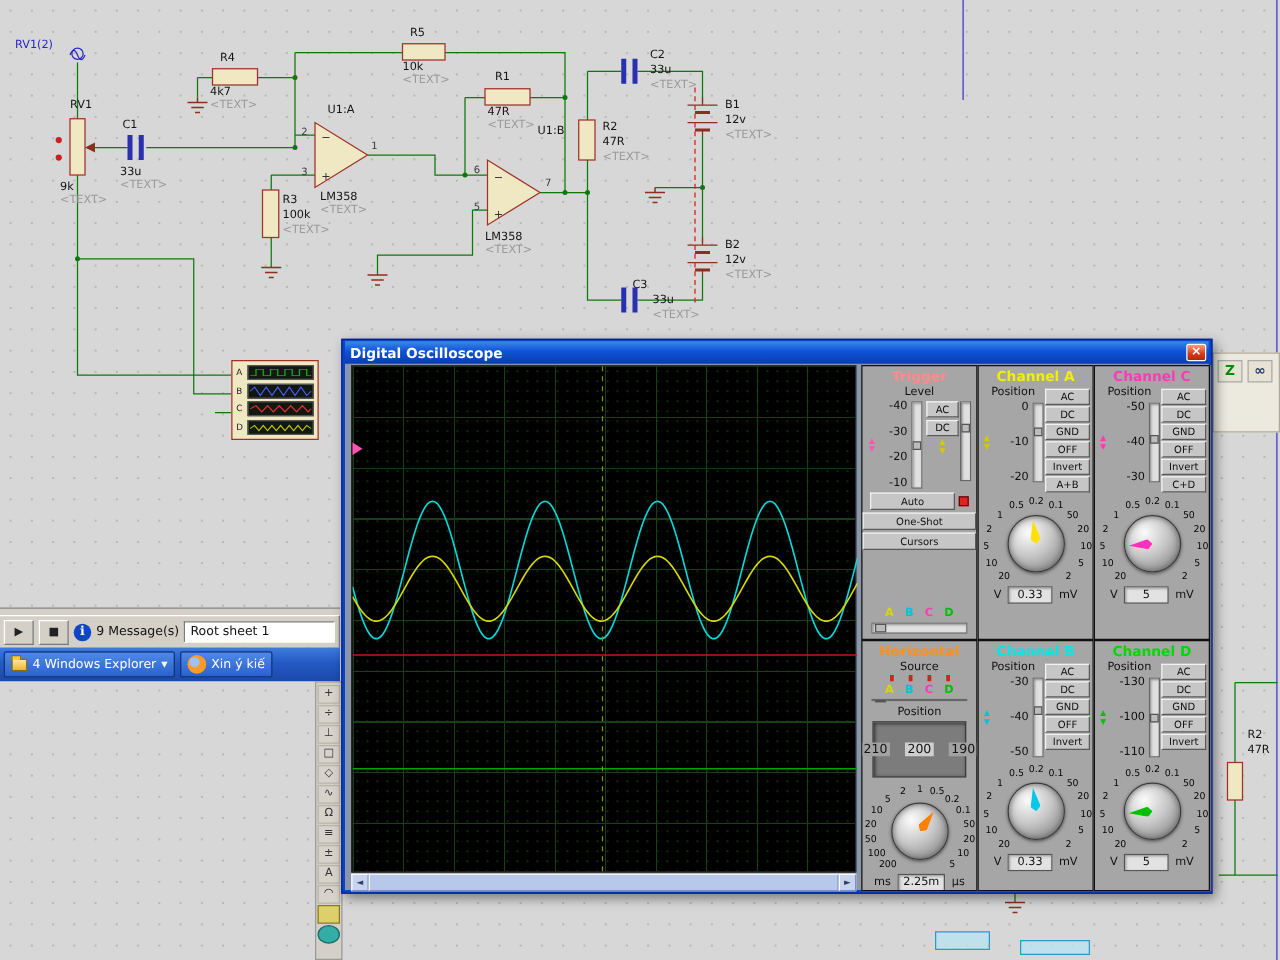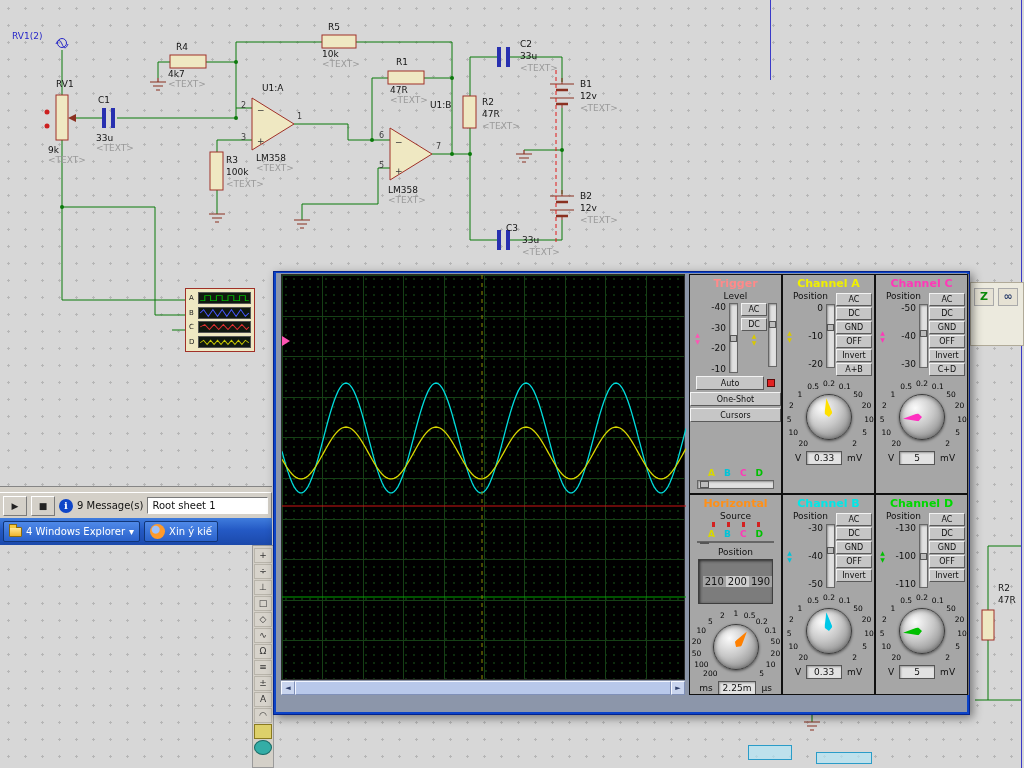--- a/index.html
+++ b/index.html
@@ -75,21 +75,21 @@
 .dial-label{position:absolute;transform:translate(-50%,-50%);font-size:7.5px;color:#050505;white-space:nowrap}
 .val-row{display:flex;align-items:center;justify-content:center;gap:5px;font-size:9px;margin-top:2px}
 .valbox{background:#e2e2e2;border:1px solid #555;box-shadow:inset 1px 1px 2px #9a9a9a;padding:1px 4px;min-width:36px;text-align:center;font-size:9px}
 .letters{display:flex;justify-content:center;gap:9px;font-weight:bold;font-size:9px;margin-top:auto}
 .letters.nomt{margin-top:2px}
 .lA{color:#d8d800}.lB{color:#00c4d8}.lC{color:#ff38b8}.lD{color:#00c000}
 .htrack{height:9px;background:#e0e0e0;border:1px solid #666;box-shadow:inset 1px 1px 2px #909090;margin:2px 7px 4px;position:relative}
 .hthumb{position:absolute;top:0;bottom:0;width:9px;background:#bcbcbc;border:1px solid #555}
 .redticks{display:flex;justify-content:center;gap:12px;margin-top:1px}
 .redticks i{width:3px;height:5px;background:#d42020}
-.odometer{display:flex;justify-content:flex-end;gap:0;margin:2px 8px;background:#7c7c7c;border:1px solid #3e3e3e;box-shadow:inset 1px 1px 3px #2e2e2e;padding:16px 0}
+.odometer{display:flex;justify-content:center;gap:12px;margin:2px 8px;background:#7c7c7c;border:1px solid #3e3e3e;box-shadow:inset 1px 1px 3px #2e2e2e;padding:16px 0}
 .odometer span{font-size:10px;color:#141414;background:#a2a2a2;padding:0 2px}
 .odometer .cur{background:#cfcfcf}
 .trig-mid{display:flex;padding:0 3px;height:74px}
 .trig-right{display:flex;flex-direction:column;gap:2px;width:28px;align-items:stretch;padding:2px 0 0 2px}
 </style>
 </head>
 <body>
 
 <div id="screen">
 
@@ -278,20 +278,24 @@
     <div class="tsicon">Ω</div>
     <div class="tsicon">≡</div>
     <div class="tsicon">±</div>
     <div class="tsicon">A</div>
     <div class="tsicon">◠</div>
     <div class="tsicon yellow"></div>
     <div class="tsicon teal"></div>
   </div>
 
   <div id="osc">
+    <div id="osc-title">
+      <span>Digital Oscilloscope</span>
+      <div id="osc-close">×</div>
+    </div>
     <div id="osc-body">
       <div id="scope-screen">
         <svg id="waves" viewBox="0 0 404 406">
             <path d="M0,176.3L2,183.6L4,190.5L6,196.9L8,202.6L10,207.5L12,211.6L14,214.7L16,216.8L18,217.9L20,217.9L22,216.8L24,214.7L26,211.6L28,207.5L30,202.6L32,196.9L34,190.5L36,183.6L38,176.3L40,168.7L42,161.1L44,153.4L46,146.0L48,138.9L50,132.2L52,126.2L54,120.9L56,116.4L58,112.8L60,110.1L62,108.5L64,108.0L66,108.5L68,110.1L70,112.8L72,116.4L74,120.9L76,126.2L78,132.2L80,138.9L82,146.0L84,153.4L86,161.1L88,168.7L90,176.3L92,183.6L94,190.5L96,196.9L98,202.6L100,207.5L102,211.6L104,214.7L106,216.8L108,217.9L110,217.9L112,216.8L114,214.7L116,211.6L118,207.5L120,202.6L122,196.9L124,190.5L126,183.6L128,176.3L130,168.7L132,161.1L134,153.4L136,146.0L138,138.9L140,132.2L142,126.2L144,120.9L146,116.4L148,112.8L150,110.1L152,108.5L154,108.0L156,108.5L158,110.1L160,112.8L162,116.4L164,120.9L166,126.2L168,132.2L170,138.9L172,146.0L174,153.4L176,161.1L178,168.7L180,176.3L182,183.6L184,190.5L186,196.9L188,202.6L190,207.5L192,211.6L194,214.7L196,216.8L198,217.9L200,217.9L202,216.8L204,214.7L206,211.6L208,207.5L210,202.6L212,196.9L214,190.5L216,183.6L218,176.3L220,168.7L222,161.1L224,153.4L226,146.0L228,138.9L230,132.2L232,126.2L234,120.9L236,116.4L238,112.8L240,110.1L242,108.5L244,108.0L246,108.5L248,110.1L250,112.8L252,116.4L254,120.9L256,126.2L258,132.2L260,138.9L262,146.0L264,153.4L266,161.1L268,168.7L270,176.3L272,183.6L274,190.5L276,196.9L278,202.6L280,207.5L282,211.6L284,214.7L286,216.8L288,217.9L290,217.9L292,216.8L294,214.7L296,211.6L298,207.5L300,202.6L302,196.9L304,190.5L306,183.6L308,176.3L310,168.7L312,161.1L314,153.4L316,146.0L318,138.9L320,132.2L322,126.2L324,120.9L326,116.4L328,112.8L330,110.1L332,108.5L334,108.0L336,108.5L338,110.1L340,112.8L342,116.4L344,120.9L346,126.2L348,132.2L350,138.9L352,146.0L354,153.4L356,161.1L358,168.7L360,176.3L362,183.6L364,190.5L366,196.9L368,202.6L370,207.5L372,211.6L374,214.7L376,216.8L378,217.9L380,217.9L382,216.8L384,214.7L386,211.6L388,207.5L390,202.6L392,196.9L394,190.5L396,183.6L398,176.3L400,168.7L402,161.1L404,153.4" fill="none" stroke="#00dcdc" stroke-width="1.3"></path>
             <path d="M0,184.3L2,187.7L4,191.0L6,194.0L8,196.7L10,199.0L12,201.0L14,202.4L16,203.4L18,203.9L20,203.9L22,203.4L24,202.4L26,201.0L28,199.0L30,196.7L32,194.0L34,191.0L36,187.7L38,184.3L40,180.7L42,177.1L44,173.5L46,170.0L48,166.6L50,163.5L52,160.6L54,158.1L56,156.0L58,154.2L60,153.0L62,152.3L64,152.0L66,152.3L68,153.0L70,154.2L72,156.0L74,158.1L76,160.6L78,163.5L80,166.6L82,170.0L84,173.5L86,177.1L88,180.7L90,184.3L92,187.7L94,191.0L96,194.0L98,196.7L100,199.0L102,201.0L104,202.4L106,203.4L108,203.9L110,203.9L112,203.4L114,202.4L116,201.0L118,199.0L120,196.7L122,194.0L124,191.0L126,187.7L128,184.3L130,180.7L132,177.1L134,173.5L136,170.0L138,166.6L140,163.5L142,160.6L144,158.1L146,156.0L148,154.2L150,153.0L152,152.3L154,152.0L156,152.3L158,153.0L160,154.2L162,156.0L164,158.1L166,160.6L168,163.5L170,166.6L172,170.0L174,173.5L176,177.1L178,180.7L180,184.3L182,187.7L184,191.0L186,194.0L188,196.7L190,199.0L192,201.0L194,202.4L196,203.4L198,203.9L200,203.9L202,203.4L204,202.4L206,201.0L208,199.0L210,196.7L212,194.0L214,191.0L216,187.7L218,184.3L220,180.7L222,177.1L224,173.5L226,170.0L228,166.6L230,163.5L232,160.6L234,158.1L236,156.0L238,154.2L240,153.0L242,152.3L244,152.0L246,152.3L248,153.0L250,154.2L252,156.0L254,158.1L256,160.6L258,163.5L260,166.6L262,170.0L264,173.5L266,177.1L268,180.7L270,184.3L272,187.7L274,191.0L276,194.0L278,196.7L280,199.0L282,201.0L284,202.4L286,203.4L288,203.9L290,203.9L292,203.4L294,202.4L296,201.0L298,199.0L300,196.7L302,194.0L304,191.0L306,187.7L308,184.3L310,180.7L312,177.1L314,173.5L316,170.0L318,166.6L320,163.5L322,160.6L324,158.1L326,156.0L328,154.2L330,153.0L332,152.3L334,152.0L336,152.3L338,153.0L340,154.2L342,156.0L344,158.1L346,160.6L348,163.5L350,166.6L352,170.0L354,173.5L356,177.1L358,180.7L360,184.3L362,187.7L364,191.0L366,194.0L368,196.7L370,199.0L372,201.0L374,202.4L376,203.4L378,203.9L380,203.9L382,203.4L384,202.4L386,201.0L388,199.0L390,196.7L392,194.0L394,191.0L396,187.7L398,184.3L400,180.7L402,177.1L404,173.5" fill="none" stroke="#d8d800" stroke-width="1.3"></path>
             <line x1="0" x2="404" y1="231" y2="231" stroke="#cc1414" stroke-width="1.2"></line>
             <line x1="0" x2="404" y1="322" y2="322" stroke="#00a400" stroke-width="1.2"></line>
             <line x1="200" x2="200" y1="0" y2="406" stroke="#8f8f00" stroke-width="1" stroke-dasharray="4 4"></line>
           </svg>
         <div id="trigmark"></div>

